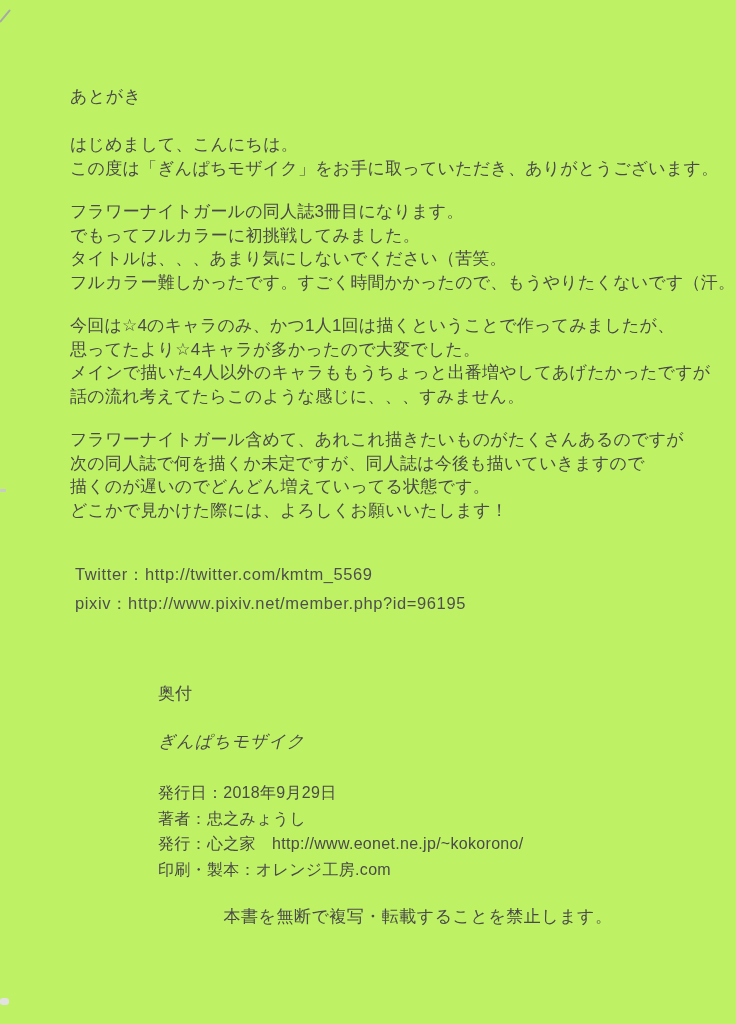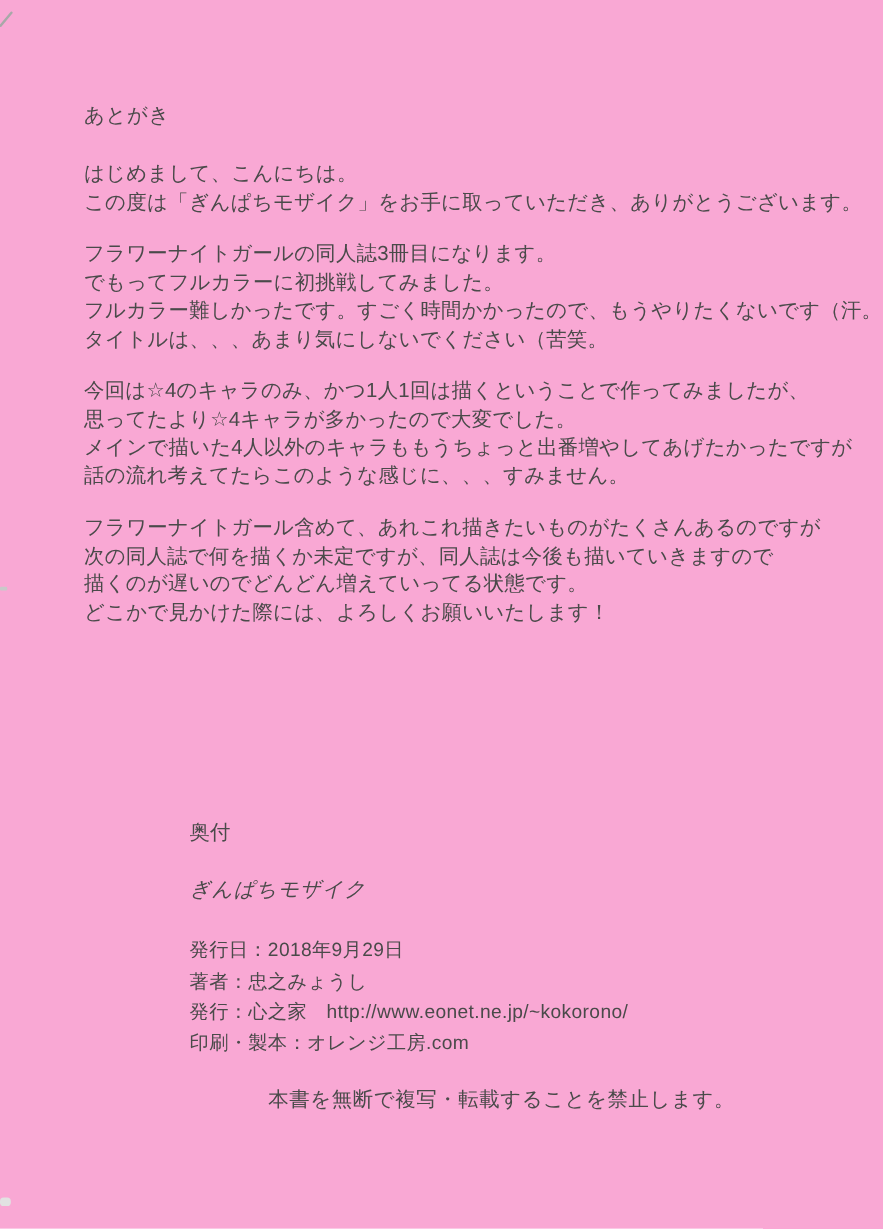--- a/index.html
+++ b/index.html
@@ -5,21 +5,21 @@
   html, body {
     margin: 0;
     padding: 0;
     background: #ffffff;
   }
   .page {
     position: relative;
     width: 736px;
     height: 1024px;
     margin: 0 auto;
-    background: #f9a8d4;
+    background: #bef264;
     overflow: hidden;
     font-family: "Liberation Sans", "DejaVu Sans", sans-serif;
     color: #4a4a4a;
   }
   .content {
     position: absolute;
     top: 0;
     left: 70px;
     width: 610px;
   }
@@ -133,38 +133,42 @@
     <h1 class="heading">あとがき</h1>
 
     <p class="para first">
       <span class="line">はじめまして、こんにちは。</span>
       <span class="line">この度は「ぎんぱちモザイク」をお手に取っていただき、ありがとうございます。</span>
     </p>
 
     <p class="para">
       <span class="line">フラワーナイトガールの同人誌3冊目になります。</span>
       <span class="line">でもってフルカラーに初挑戦してみました。</span>
+      <span class="line">タイトルは、、、あまり気にしないでください（苦笑。</span>
       <span class="line">フルカラー難しかったです。すごく時間かかったので、もうやりたくないです（汗。</span>
-      <span class="line">タイトルは、、、あまり気にしないでください（苦笑。</span>
     </p>
 
     <p class="para">
       <span class="line">今回は☆4のキャラのみ、かつ1人1回は描くということで作ってみましたが、</span>
       <span class="line">思ってたより☆4キャラが多かったので大変でした。</span>
       <span class="line">メインで描いた4人以外のキャラももうちょっと出番増やしてあげたかったですが</span>
       <span class="line">話の流れ考えてたらこのような感じに、、、すみません。</span>
     </p>
 
     <p class="para">
       <span class="line">フラワーナイトガール含めて、あれこれ描きたいものがたくさんあるのですが</span>
       <span class="line">次の同人誌で何を描くか未定ですが、同人誌は今後も描いていきますので</span>
       <span class="line">描くのが遅いのでどんどん増えていってる状態です。</span>
       <span class="line">どこかで見かけた際には、よろしくお願いいたします！</span>
     </p>
 
+    <div class="contact">
+      <span class="line">Twitter：http://twitter.com/kmtm_5569</span>
+      <span class="line">pixiv：http://www.pixiv.net/member.php?id=96195</span>
+    </div>
 
   </div>
 
   <div class="colophon">
 
     <h2 class="colophon-heading">奥付</h2>
 
     <p class="colophon-title">ぎんぱちモザイク</p>
 
     <div class="colophon-lines">

